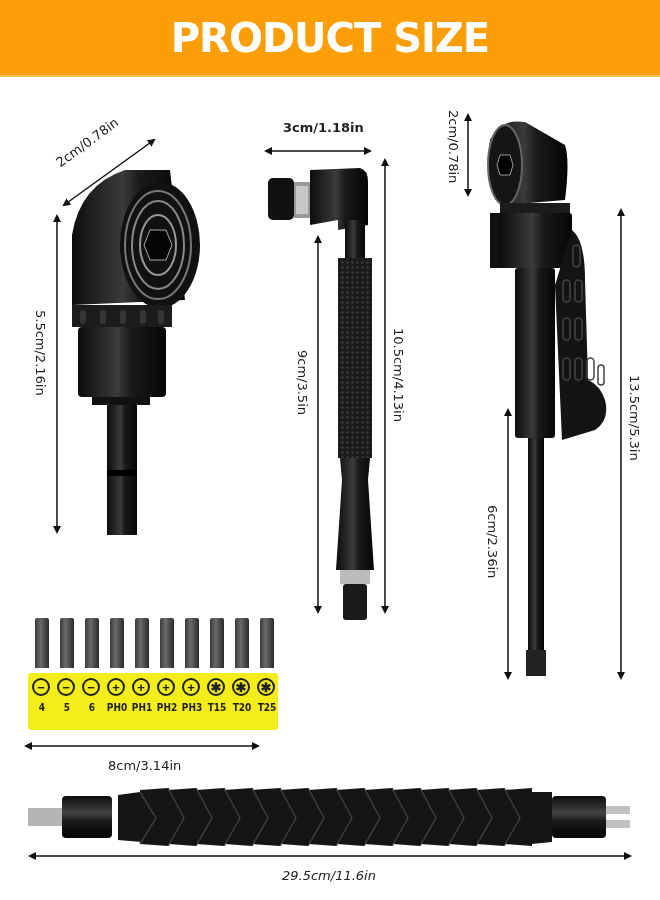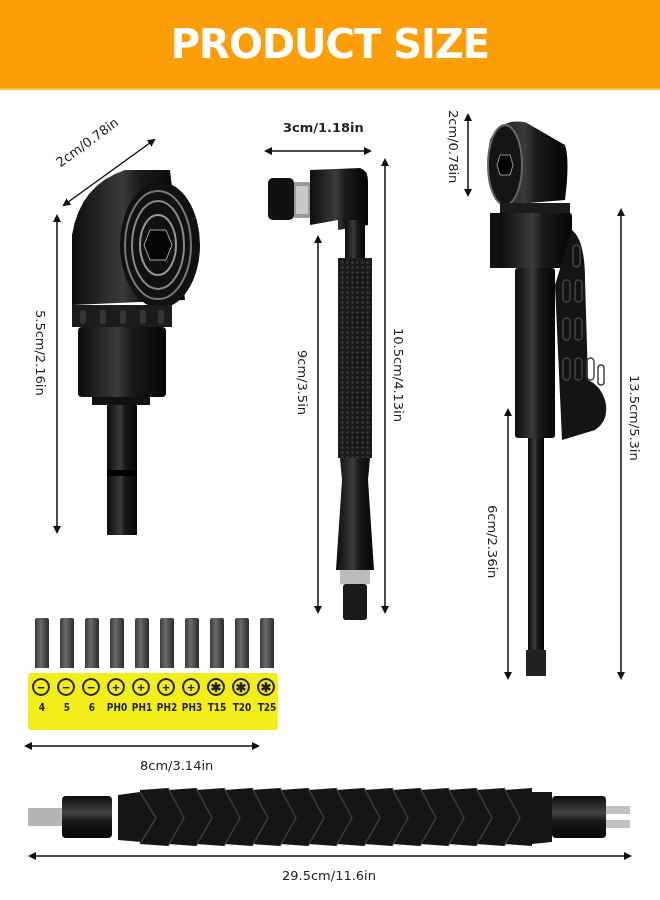--- a/index.html
+++ b/index.html
@@ -1,17 +1,17 @@
 <!DOCTYPE html>
 <html><head>
 <meta charset="utf-8">
 <style>
   * { box-sizing: border-box; margin: 0; padding: 0; }
   body { width: 660px; height: 900px; background: #ffffff; position: relative; overflow: hidden; font-family: "Liberation Sans", sans-serif; color: #222; }
-  .banner { position: absolute; left: 0; top: 0; width: 660px; height: 90px; background: #fb9e08; display: flex; align-items: center; justify-content: center; border-bottom: 2px solid #f4c44a; }
+  .banner { position: absolute; left: 0; top: 0; width: 660px; height: 77px; background: #fb9e08; display: flex; align-items: center; justify-content: center; border-bottom: 2px solid #f4c44a; }
   .banner-title { color: #ffffff; font-family: "DejaVu Sans", sans-serif; font-weight: bold; font-size: 40px; letter-spacing: -1px; }
   .lbl { position: absolute; font-size: 13px; color: #222; white-space: nowrap; font-family: "DejaVu Sans", sans-serif; }
   .vlbl { position: absolute; font-size: 13px; color: #222; white-space: nowrap; font-family: "DejaVu Sans", sans-serif; transform-origin: 0 0; transform: rotate(90deg); }
   svg { position: absolute; left: 0; top: 0; }
   .bits { position: absolute; left: 28px; top: 618px; width: 250px; height: 112px; }
   .bit-tray { position: absolute; left: 0; top: 55px; width: 250px; height: 57px; background: #f3ee1a; border-radius: 3px; }
   .bit { position: absolute; top: 0; width: 24px; height: 112px; }
   .bit-shaft { position: absolute; left: 5px; top: 0; width: 14px; height: 50px; background: linear-gradient(90deg,#3a3a3a,#6a6a6a 40%,#2a2a2a); border-radius: 2px 2px 0 0; }
   .bit-sym { position: absolute; left: 2px; top: 60px; width: 18px; height: 18px; border: 2px solid #222; border-radius: 50%; display: flex; align-items: center; justify-content: center; font-size: 13px; font-weight: bold; line-height: 1; color: #222; }
   .bit-label { position: absolute; left: -4px; width: 32px; top: 84px; text-align: center; font-size: 10px; font-weight: bold; color: #222; font-family: "DejaVu Sans Condensed","DejaVu Sans", sans-serif; }
@@ -219,15 +219,15 @@
       <div class="bit-shaft"></div>
       <div class="bit-sym">✱</div>
       <div class="bit-label">T20</div>
     </div>
   <div class="bit" style="left:227px;">
       <div class="bit-shaft"></div>
       <div class="bit-sym">✱</div>
       <div class="bit-label">T25</div>
     </div>
 </div>
-<div class="lbl" style="left:108px; top:758px;margin-left:32px;">8cm/3.14in</div>
-
-<div class="lbl" style="left:282px; top:868px;">29.5cm/11.6in</div>
+<div class="lbl" style="left:108px; top:758px;">8cm/3.14in</div>
+
+<div class="lbl" style="left:282px; top:868px;font-style:italic;">29.5cm/11.6in</div>
 
 </body></html>

